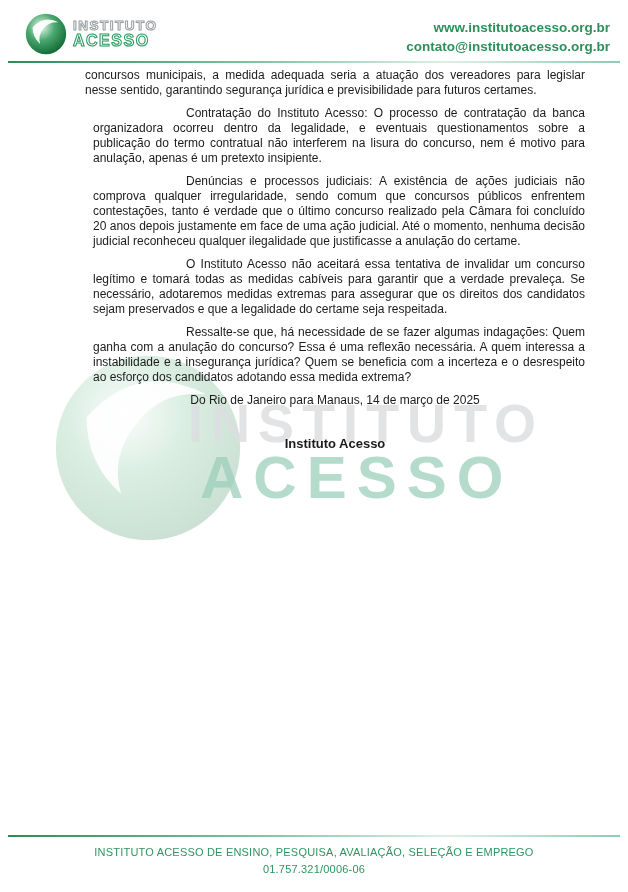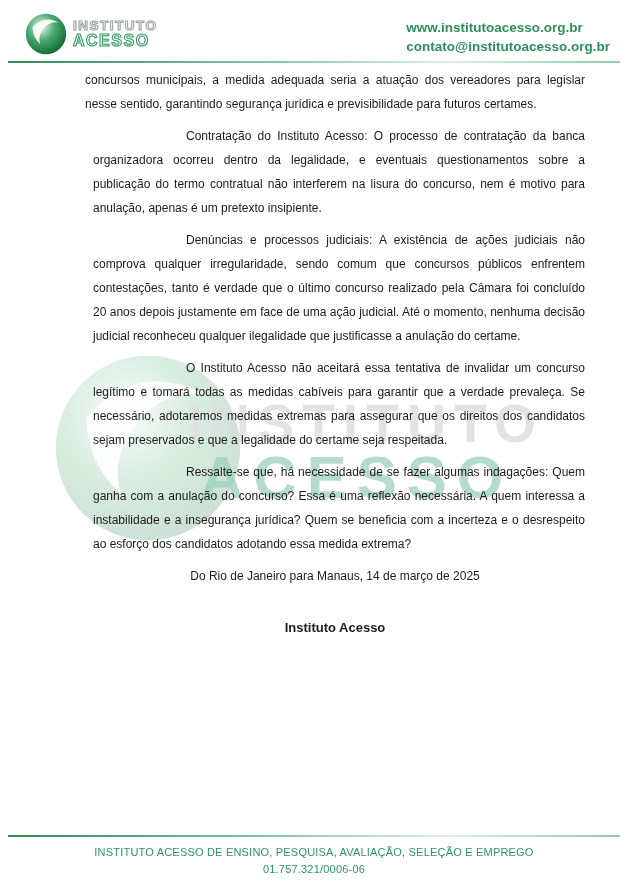--- a/index.html
+++ b/index.html
@@ -20,21 +20,21 @@
     font-size:13.5px;letter-spacing:1.5px;font-weight:700;
     color:#ffffff;-webkit-text-stroke:1px #9aa0a3;text-stroke:1px #9aa0a3;
     text-shadow:0 0 1px #9aa0a3;
   }
   .logo-line2{
     font-size:16px;letter-spacing:1.5px;font-weight:700;margin-top:1px;
     color:#ffffff;-webkit-text-stroke:1px #2e9a5f;text-stroke:1px #2e9a5f;
     text-shadow:0 0 1px #2e9a5f;
   }
   .contact{
-    position:absolute;right:18px;top:18px;
+    position:absolute;right:18px;top:18px;text-align:right;
     color:#2e8f5b;font-weight:700;font-size:13.5px;line-height:19px;
   }
   .rule{
     position:absolute;left:8px;right:8px;height:2px;
     background:linear-gradient(90deg,#2c8c56 0%,#7fc29e 40%,#def0e6 72%,#8fcbad 100%);
   }
   .rule-top{top:61px;}
   
   .watermark{position:absolute;left:0;top:0;width:100%;height:100%;z-index:0;pointer-events:none;}
   .wm-sphere{position:absolute;left:52px;top:352px;width:192px;height:192px;opacity:0.22;}
@@ -44,21 +44,21 @@
     color:#dcdfe0;opacity:0.85;
   }
   .wm-line2{
     position:absolute;left:200px;top:448px;width:380px;
     font-size:60px;font-weight:700;letter-spacing:10px;line-height:1;
     color:#9ccfbb;opacity:0.75;
   }
   
   .content{
     position:absolute;left:85px;top:68px;width:500px;z-index:1;
-    color:#1b1b1b;font-size:12px;line-height:24px;text-align:justify;
+    color:#1b1b1b;font-size:12px;line-height:15px;text-align:justify;
   }
   .content p{margin:0 0 8px 0;}
   .content p.indent{text-indent:93px;margin-left:8px;}
   .dateline{text-align:center;text-indent:0;margin-top:6px !important;}
   .signature{
     text-align:center;font-weight:700;font-size:13px;
     margin-top:28px !important;text-indent:0;
   }
   
   .footer{position:absolute;left:0;right:0;top:835px;z-index:1;}

